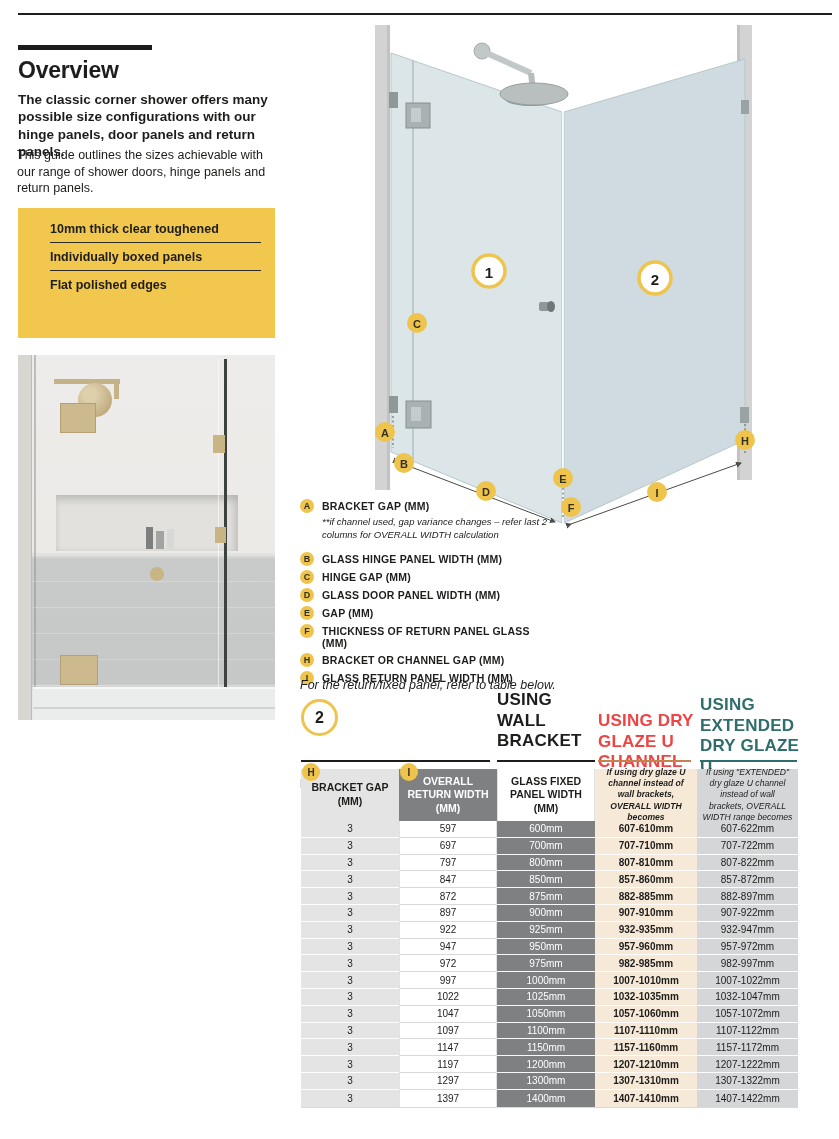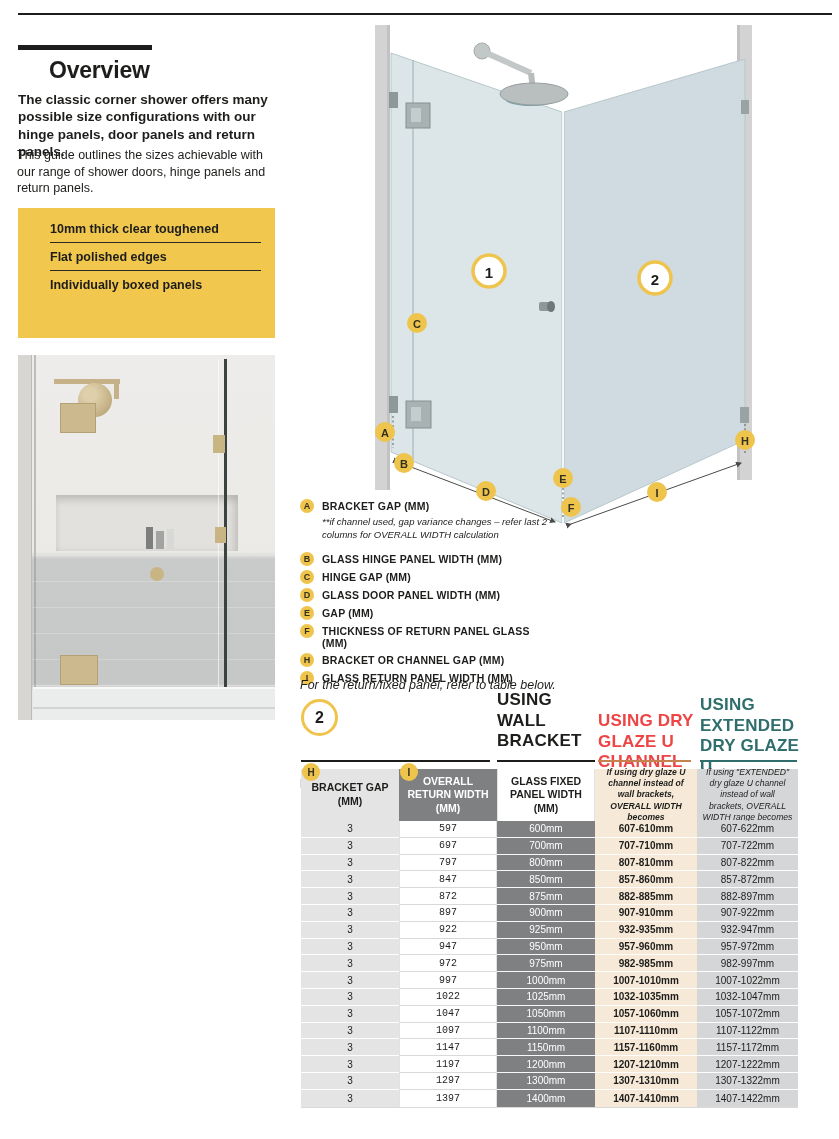--- a/index.html
+++ b/index.html
@@ -9,21 +9,21 @@
     font-family:"Liberation Sans","DejaVu Sans",sans-serif; color:#1d1d1b;
     overflow:hidden;
   }
   .abs { position:absolute; }
 
   
   .top-rule { left:18px; top:13px; width:814px; height:2px; background:#1d1d1b; }
   .title-bar { left:18px; top:45px; width:134px; height:5px; background:#1d1d1b; }
 
   
-  .h1 { left:18px; top:57px; font-size:23px; font-weight:bold; letter-spacing:-0.2px;margin-left:31px; }
+  .h1 { left:18px; top:57px; font-size:23px; font-weight:bold; letter-spacing:-0.2px; }
   .lead { left:18px; top:91px; width:264px; font-size:13.5px; font-weight:bold; line-height:1.28; }
   .body-p { left:17px; top:147px; width:264px; font-size:12.5px; line-height:1.32; }
 
   
   .features { left:18px; top:208px; width:257px; height:130px; background:#F2C74D; padding:7px 14px 0 32px; }
   .feature { font-size:12.5px; font-weight:bold; padding:7px 0 6px 0; border-bottom:1.5px solid #2b2a26; }
   .feature:last-child { border-bottom:none; }
 
   
   .photo { left:18px; top:355px; width:257px; height:365px; overflow:hidden;
@@ -89,43 +89,43 @@
   .bg-gr { background:#D4D6D8; }
   .hbadge { width:18px; height:18px; border-radius:50%; background:#EFC44C; color:#33301f; font-size:10px; font-weight:bold;
     display:flex; align-items:center; justify-content:center; position:absolute; }
   .hbadge-h { left:302px; top:763px; }
   .hbadge-i { left:400px; top:763px; }
 
   .tbody { left:301px; top:821px; width:497px; border-bottom:1px solid #d9d9d9; }
   .trow { display:flex; height:16.8px; }
   .c { font-size:10px; display:flex; align-items:center; justify-content:center; }
   .c.bg-lt, .c.bg-dk, .c.bg-cr, .c.bg-gr { border-bottom:1px solid rgba(255,255,255,.95); }
-  .c.bg-wh { border-bottom:1px solid #d9d9d9;font-family:Liberation Mono, monospace; }
+  .c.bg-wh { border-bottom:1px solid #d9d9d9; }
   .c.bg-dk { color:#fff; }
   .trow:last-child .c { border-bottom:none; }
 
   svg text { font-family:"Liberation Sans","DejaVu Sans",sans-serif; }
 </style>
 </head>
 <body>
 
 <div class="page">
 
   <div class="abs top-rule"></div>
   <div class="abs title-bar"></div>
 
   <div class="abs h1">Overview</div>
   <div class="abs lead">The classic corner shower offers many possible size configurations with our hinge panels, door panels and return panels.</div>
   <div class="abs body-p">This guide outlines the sizes achievable with our range of shower doors, hinge panels and return panels.</div>
 
   <div class="abs features">
 
   <div class="feature">10mm thick clear toughened</div>
+      <div class="feature">Individually boxed panels</div>
       <div class="feature">Flat polished edges</div>
-      <div class="feature">Individually boxed panels</div>
     </div>
 
   <div class="abs photo">
     <div class="leftstrip"></div>
     <div class="glassline-l"></div>
     <div class="tiles"></div>
     <div class="niche"></div>
     <div class="bottle1"></div>
     <div class="bottle2"></div>
     <div class="bottle3"></div>

